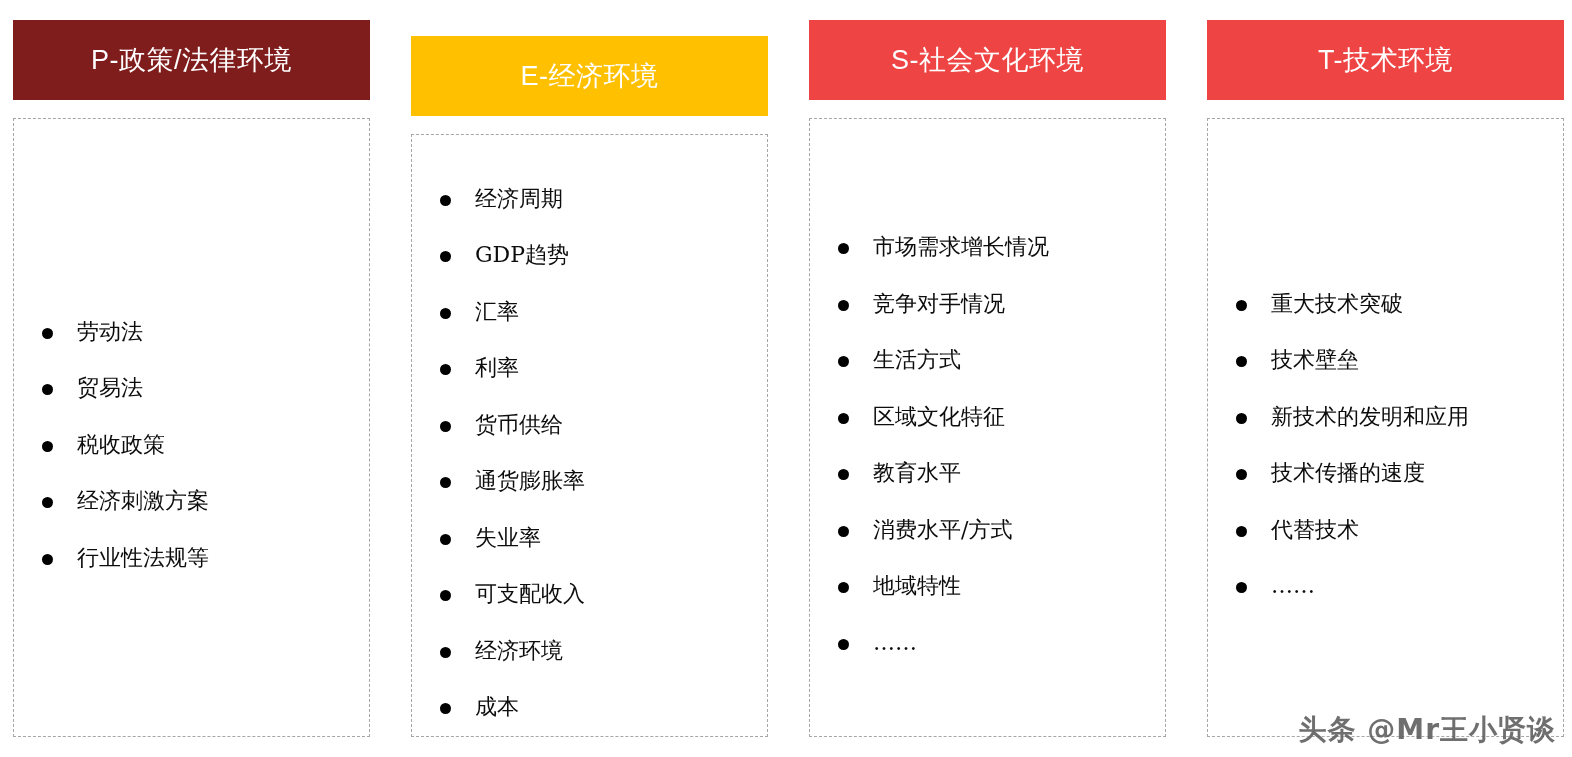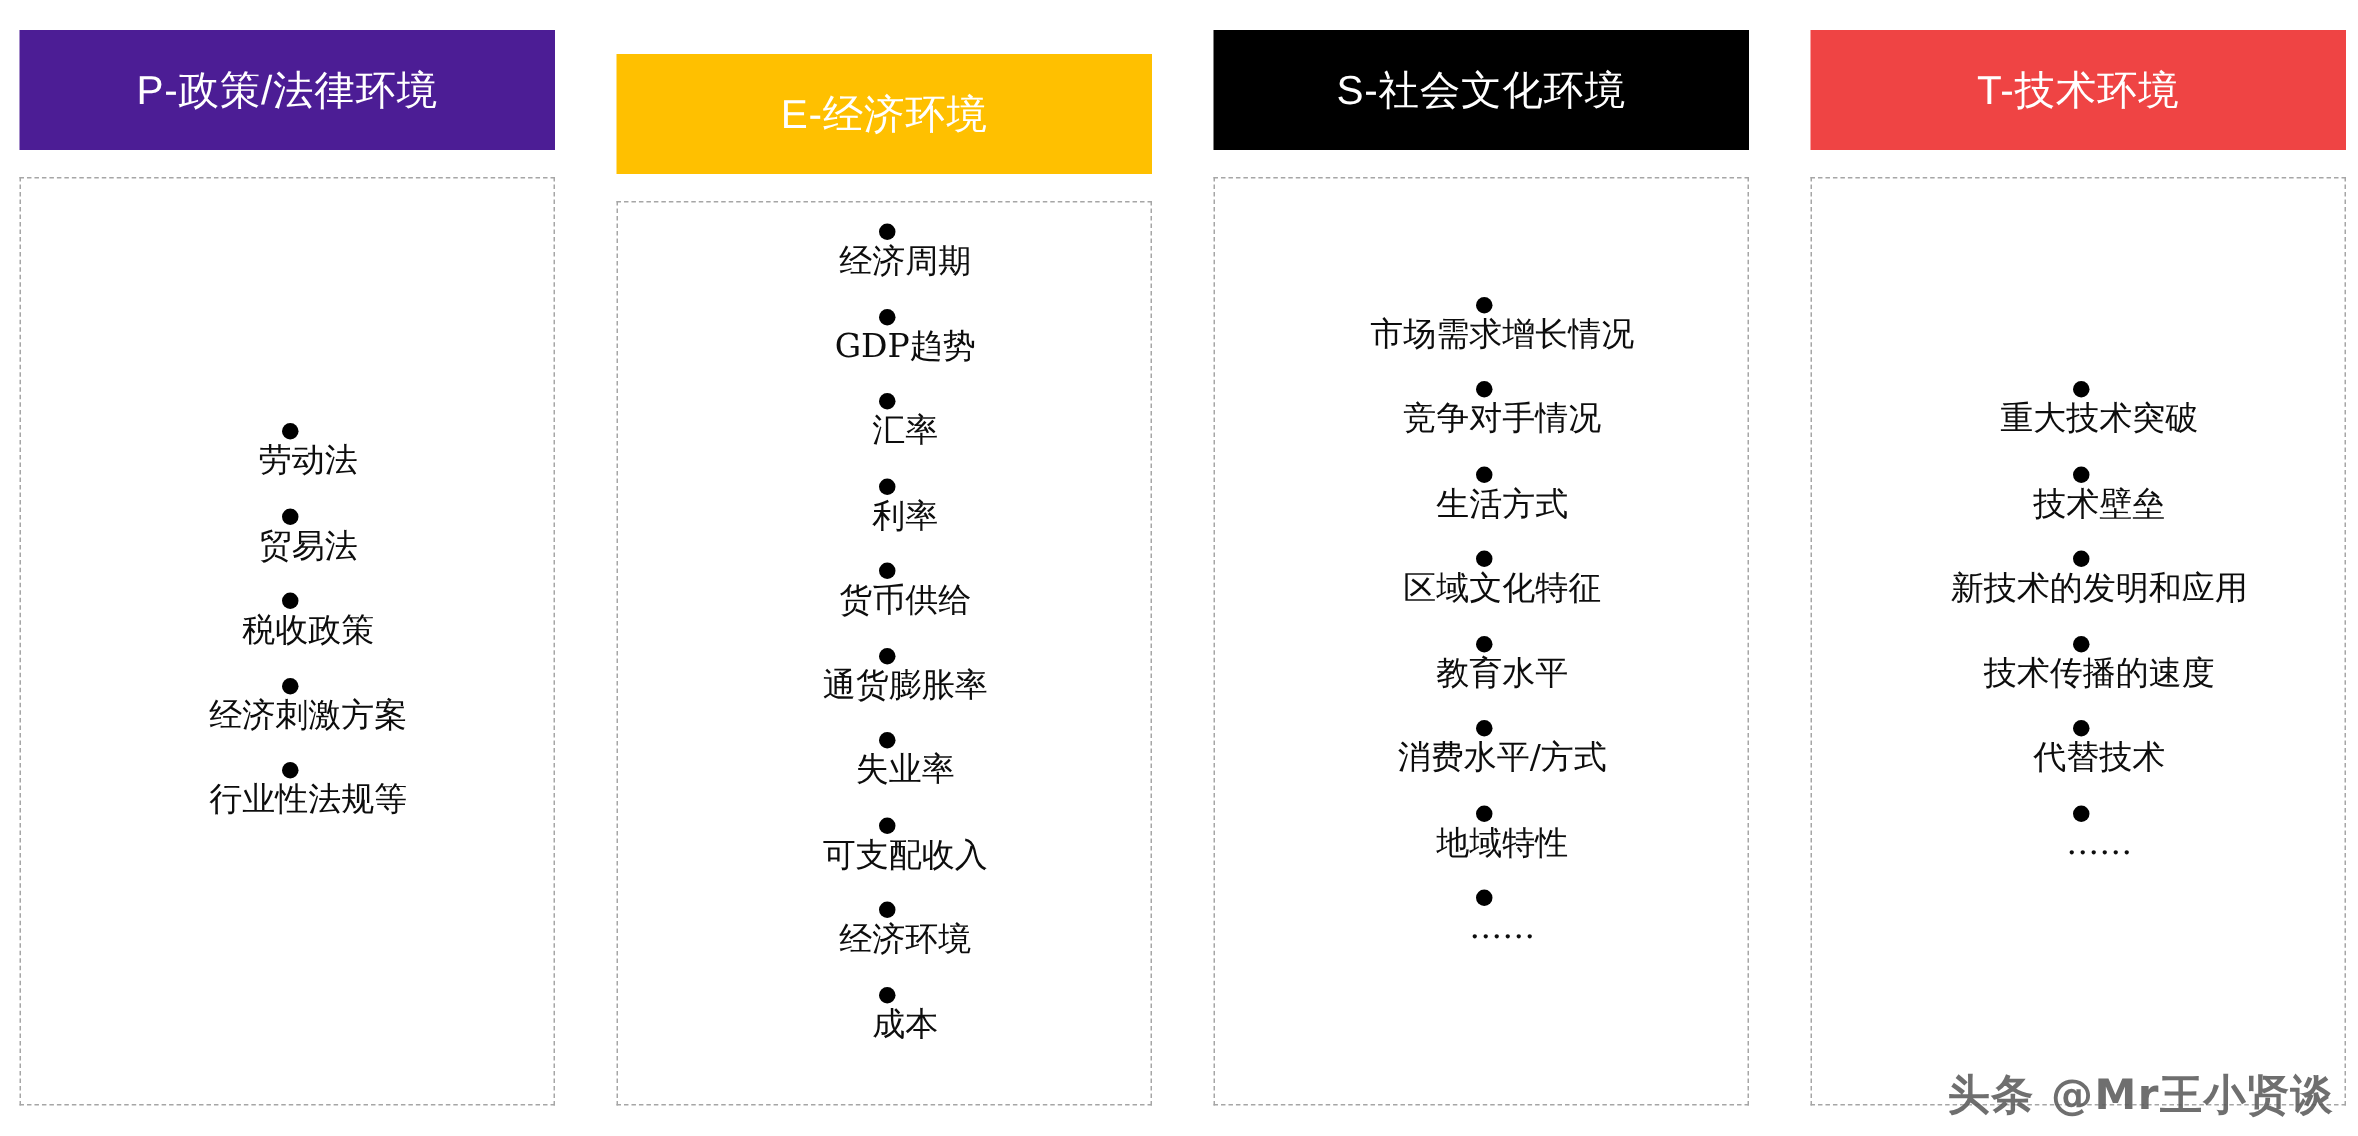--- a/index.html
+++ b/index.html
@@ -64,22 +64,22 @@
 
   .item-list {
     list-style: none;
     margin: 0;
     padding: 0;
     width: 100%;
   }
 
   .item {
     display: flex;
-    flex-direction: column;
-    align-items: center;
+    flex-direction: row;
+    align-items: flex-end;
     height: 56.5px;
     padding-left: 28px;
     box-sizing: border-box;
   }
 
   .bullet {
     flex: 0 0 auto;
     width: 11px;
     height: 11px;
     border-radius: 50%;
@@ -115,21 +115,21 @@
     text-shadow: 0 0 1px rgba(255,255,255,0.9);
     opacity: 0.9;
   }
 </style>
 </head>
 <body>
 
 <div class="board">
 
 <div class="column">
-      <div class="col-header" style="background: #4c1d95; color: rgb(255, 255, 255);">P-政策/法律环境</div>
+      <div class="col-header" style="background: #7f1d1d; color: rgb(255, 255, 255);">P-政策/法律环境</div>
       <div class="col-body">
         <ul class="item-list">
           <li class="item">
             <span class="bullet"></span>
             <span class="item-label">劳动法</span>
           </li>
           <li class="item">
             <span class="bullet"></span>
             <span class="item-label">贸易法</span>
           </li>
@@ -189,21 +189,21 @@
             <span class="item-label">经济环境</span>
           </li>
           <li class="item">
             <span class="bullet"></span>
             <span class="item-label">成本</span>
           </li>
         </ul>
       </div>
     </div>
     <div class="column">
-      <div class="col-header" style="background: #000000; color: rgb(255, 255, 255);">S-社会文化环境</div>
+      <div class="col-header" style="background: #ef4444; color: rgb(255, 255, 255);">S-社会文化环境</div>
       <div class="col-body">
         <ul class="item-list">
           <li class="item">
             <span class="bullet"></span>
             <span class="item-label">市场需求增长情况</span>
           </li>
           <li class="item">
             <span class="bullet"></span>
             <span class="item-label">竞争对手情况</span>
           </li>

